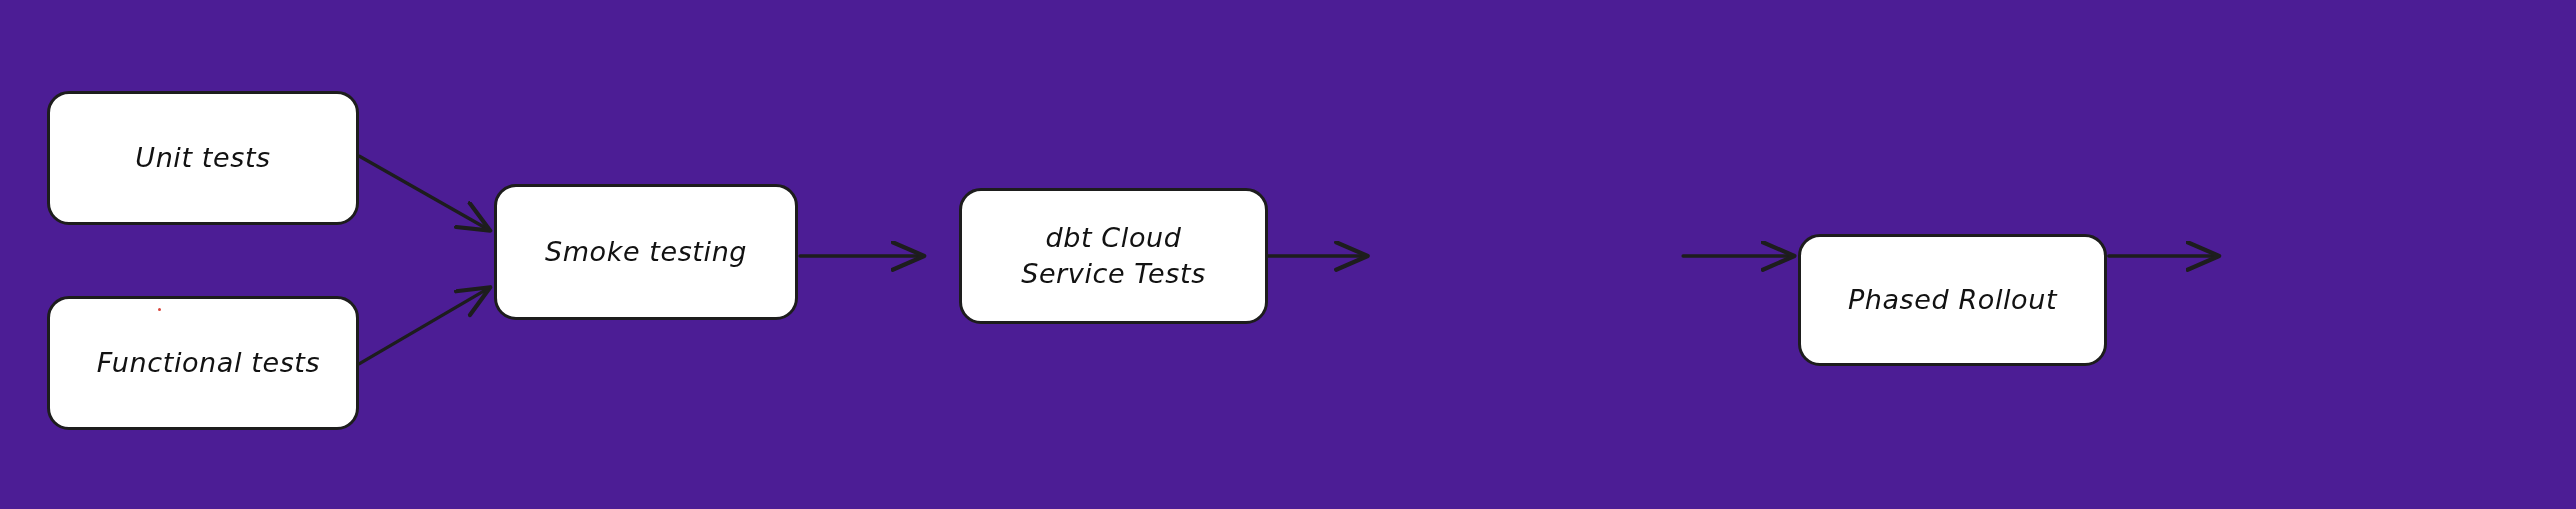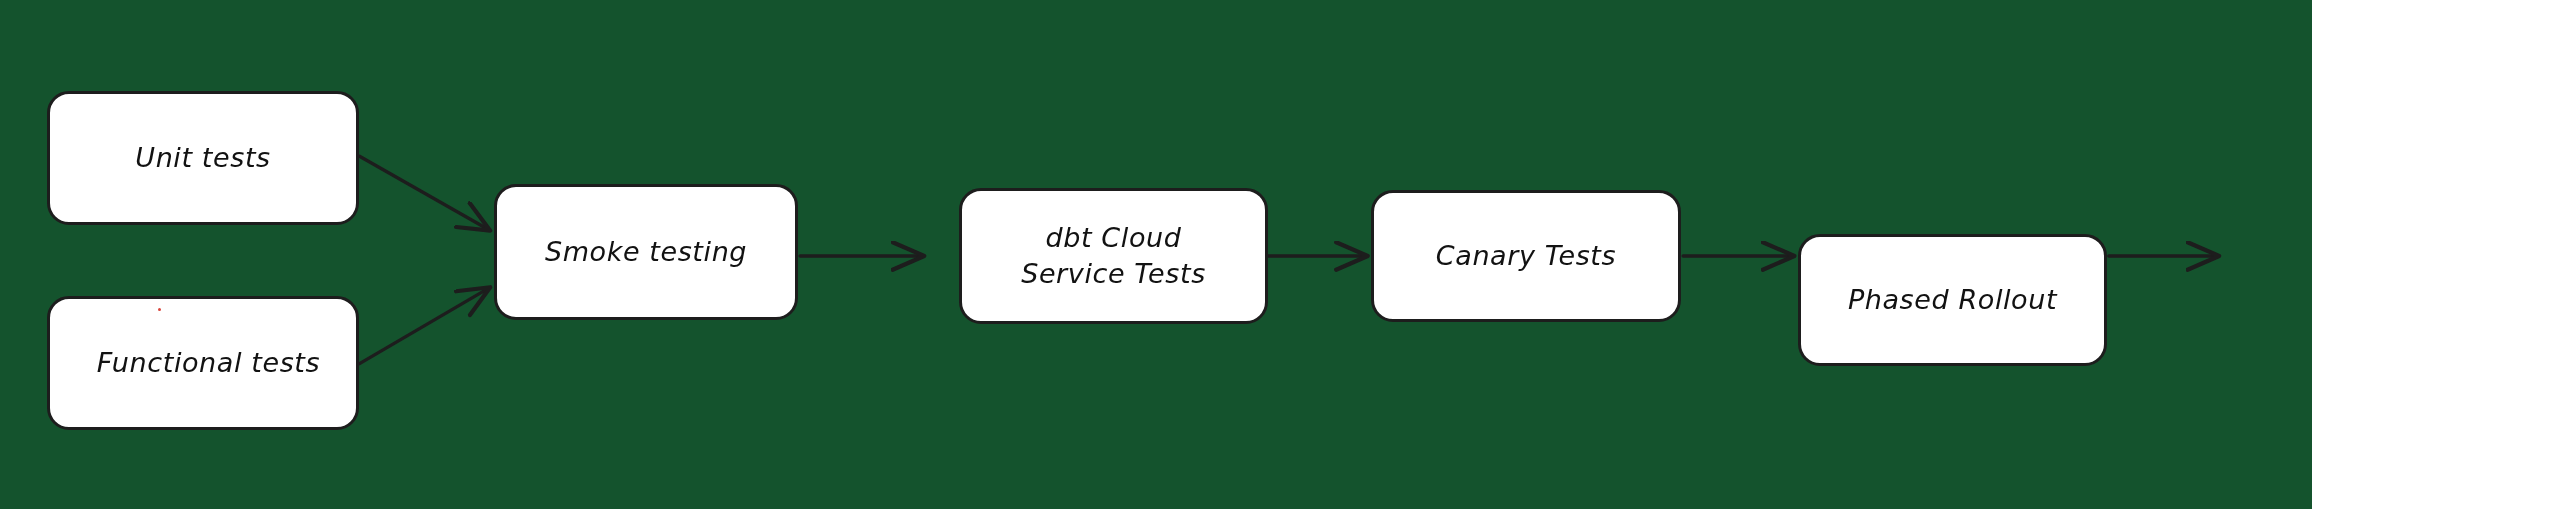--- a/index.html
+++ b/index.html
@@ -5,23 +5,23 @@
   html, body {
     margin: 0;
     padding: 0;
     background: #ffffff;
   }
   body {
     font-family: "DejaVu Sans", sans-serif;
   }
   #canvas {
     position: relative;
-    width: 2312px;
+    width: 2576px;
     height: 510px;
-    background: #14532d;
+    background: #4c1d95;
     overflow: hidden;
   }
   #edges {
     position: absolute;
     left: 0;
     top: 0;
     width: 2576px;
     height: 510px;
     pointer-events: none;
   }
@@ -86,23 +86,20 @@
 
   <div class="node" style="left:494px; top:184px; width:304px; height:136px;">
     <span class="node-label">Smoke testing</span>
   </div>
 
   <div class="node" style="left:959px; top:188px; width:309px; height:136px;">
     <span class="node-label">dbt Cloud
 Service Tests</span>
   </div>
 
-  <div class="node" style="left:1371px; top:190px; width:310px; height:132px;">
-    <span class="node-label">Canary Tests</span>
-  </div>
 
   <div class="node" style="left:1798px; top:190px; width:309px; height:132px;margin-top:44px;">
     <span class="node-label">Phased Rollout</span>
   </div>
 
 
   <div class="speck" style="left:158px; top:308px;"></div>
 
 </div>
 

